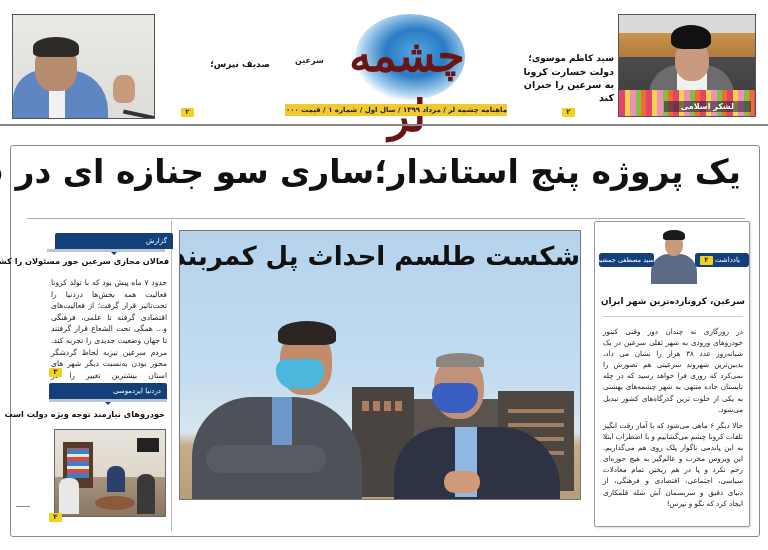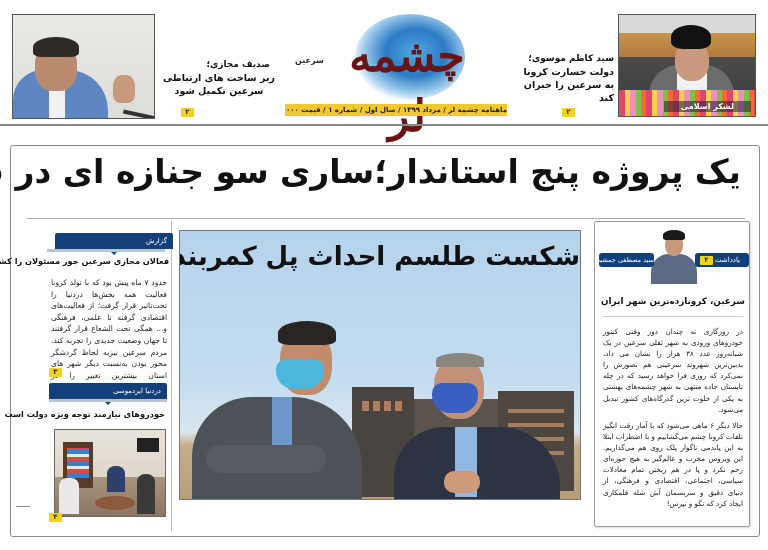--- a/index.html
+++ b/index.html
@@ -167,22 +167,21 @@
 
   <div class="teaser-left-photo">
     <div class="suit"></div>
     <div class="shirt"></div>
     <div class="head"></div>
     <div class="hair"></div>
     <div class="hand"></div>
     <div class="mic"></div>
   </div>
   <div class="teaser-left-text">
-    <div class="kicker">صدیف مجازی؛</div>
-    <div>زیر ساخت های ارتباطی سرعین تکمیل شود</div>
+    <div class="kicker">صدیف نپرس؛</div>
   </div>
   <span class="page-badge teaser-left-badge">۲</span>
 
   <div class="masthead">
     <div class="mast-splash"></div>
     <div class="mast-title">چشمه لر</div>
     <div class="mast-sub">سرعین</div>
     <div class="date-bar">ماهنامه چشمه لر / مرداد ۱۳۹۹ / سال اول / شماره ۱ / قیمت ۱۰۰۰</div>
   </div>
 

